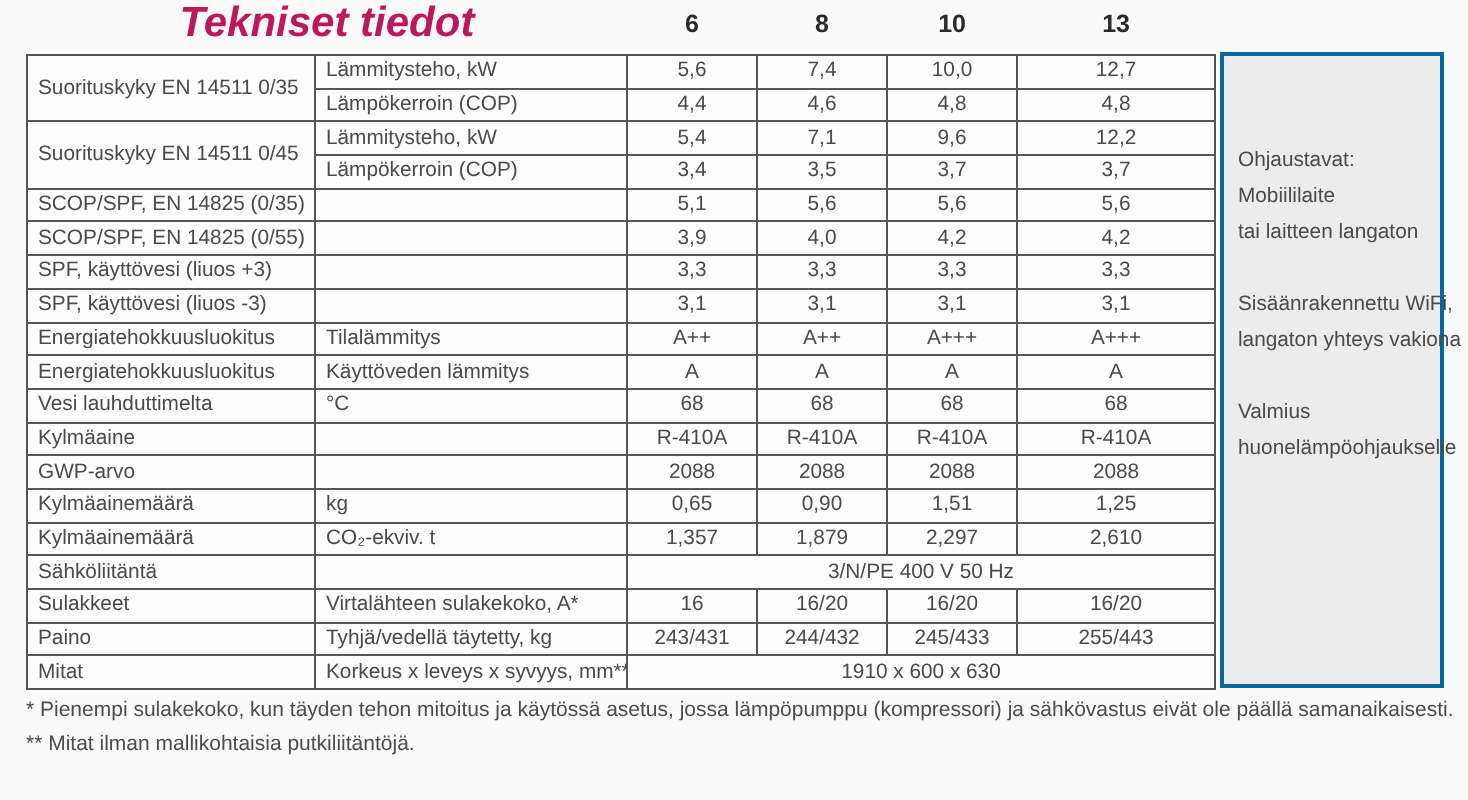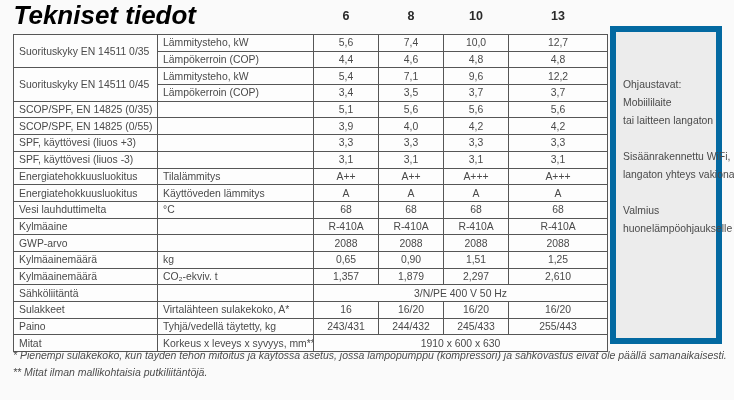--- a/index.html
+++ b/index.html
@@ -10,22 +10,22 @@
     position: relative;
     overflow: hidden;
   }
   .sheet { position: absolute; inset: 0; }
 
   
   .tbl-wrap { position: absolute; left: 13px; top: 0; }
   table { border-collapse: collapse; table-layout: fixed; width: 594px; }
   thead th { border: none; height: 26px; vertical-align: middle; }
   th.title-cell {
-    text-align: left; font-size: 26px; font-weight: bold; font-style: italic;
-    color: #000000; padding-bottom: 3px; letter-spacing: 0;
+    text-align: center; font-size: 21px; font-weight: bold; font-style: italic;
+    color: #be185d; padding-bottom: 3px; letter-spacing: 0;
   }
   th.colnum {
     text-align: center; font-size: 12.5px; font-weight: bold; color: #2a2a2a;
     padding-bottom: 3px;
   }
   tbody td {
     border: 1px solid #565656;
     height: 16.7px;
     font-size: 10.4px;
     color: #4a4a4a;
@@ -35,31 +35,31 @@
   }
   td.label, td.sub {
     text-align: left; padding-left: 5px;
     white-space: nowrap; overflow: hidden;
   }
   td.val { text-align: center; white-space: nowrap; }
 
   
   .sidebar {
     position: absolute; left: 610px; top: 26px; width: 112px; height: 318px;
-    background: #ececec; border: 6px solid #0369a1;
+    background: #ececec; border: 2px solid #0369a1;
     padding: 44px 4px 0 7px;
     font-size: 10.4px; color: #4a4a4a;
   }
   .sidebar .group { margin-bottom: 18px; }
   .sidebar p { line-height: 18px; white-space: nowrap; }
 
   
   .footnotes {
     position: absolute; left: 13px; top: 347px; width: 712px;
-    font-size: 10.5px; font-style: italic; color: #4c4c4c;
+    font-size: 10.5px; color: #4c4c4c;
   }
   .footnotes p { line-height: 17px; white-space: nowrap; }
 </style>
 </head>
 <body>
 
 <div class="sheet">
 
   <div class="tbl-wrap">
     <table>

